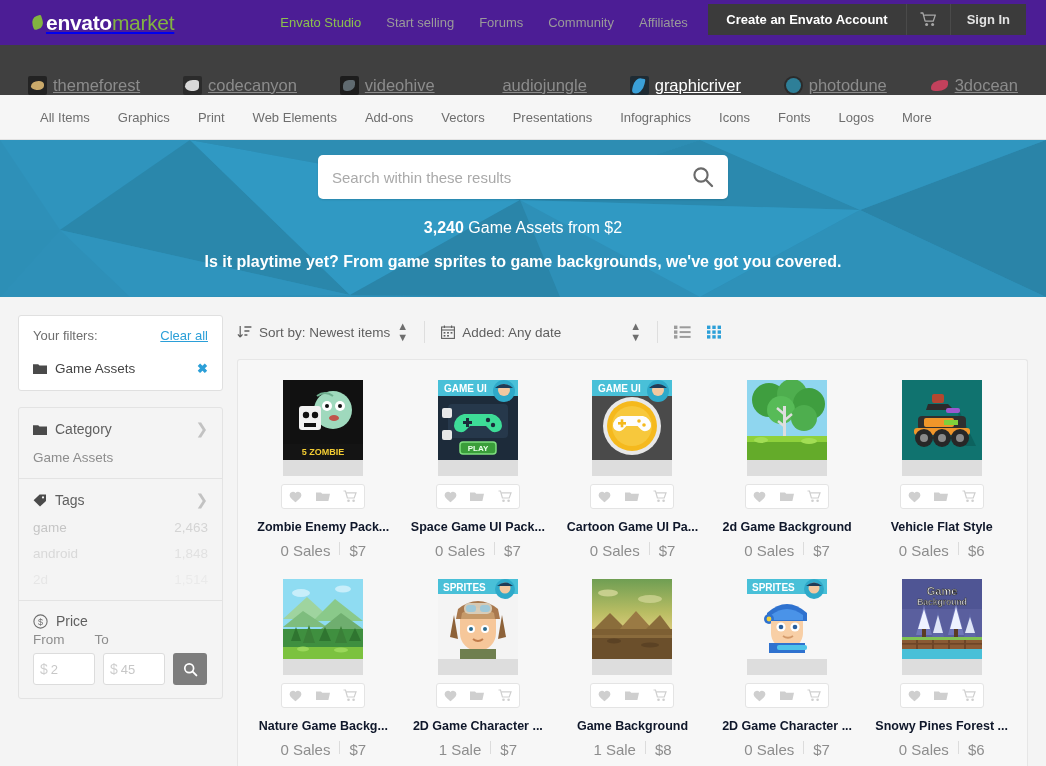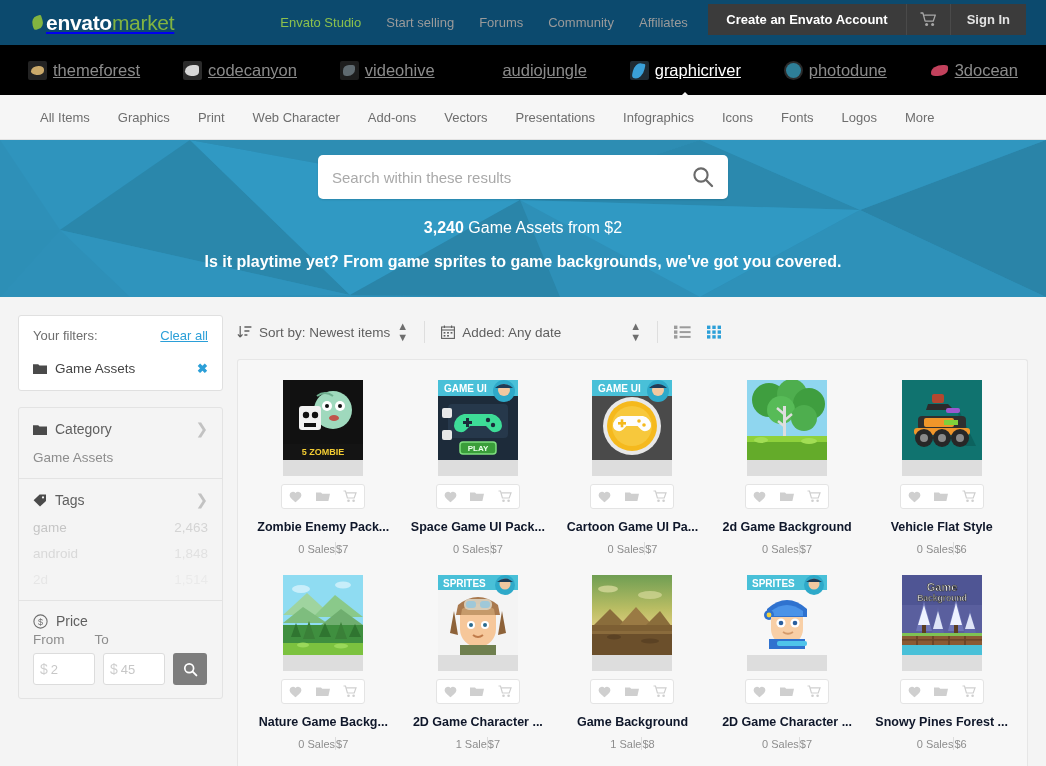--- a/index.html
+++ b/index.html
@@ -4,21 +4,21 @@
 <style>
   * { box-sizing: border-box; margin: 0; padding: 0; }
   html, body {
     width: 1046px; height: 766px;
     font-family: "Liberation Sans", sans-serif;
     background: #f4f4f4; overflow: hidden;
   }
 
   
   .topbar {
-    height: 45px; background: #0c4a6e;
+    height: 45px; background: #4c1d95;
     display: flex; align-items: center; position: relative;
   }
   .logo { margin-left: 32px; display: flex; align-items: baseline; font-size: 21px; letter-spacing: -0.3px; }
   .logo-leaf {
     width: 11px; height: 13px; background: #82b440; margin-right: 3px;
     border-radius: 60% 10% 55% 20%; transform: rotate(-18deg); align-self: center;
   }
   .logo-envato { color: #ffffff; font-weight: bold; }
   .logo-market { color: #82b440; }
   .topnav { display: flex; align-items: center; margin-left: 106px; }
@@ -36,22 +36,22 @@
     background: #3b3b3b; width: 44px; display: flex; align-items: center; justify-content: center;
     border-left: 1px solid #4a4a4a;
   }
   .btn-signin {
     background: #3b3b3b; color: #e3e3e3; font-size: 13px; font-weight: bold;
     padding: 2px 16px; display: flex; align-items: center; border-left: 1px solid #4a4a4a;
   }
 
   
   .markets {
-    height: 50px; background: #000000;
-    display: flex; align-items: center; justify-content: space-between;
+    height: 50px; background: #404040;
+    display: flex; align-items: flex-end; justify-content: space-between;
     padding: 0 28px; position: relative;
   }
   .market {
     display: flex; align-items: center; gap: 6px;
     color: #8b8b8b; font-size: 16.5px; position: relative;
   }
   .market.active { color: #ffffff; }
   .market.active .market-arrow {
     position: absolute; bottom: -19px; left: 50%; margin-left: -7px;
     width: 0; height: 0; border-left: 7px solid transparent;
@@ -178,22 +178,22 @@
     margin: 8px auto 0 auto; width: 84px; height: 25px; background: #fff;
     border: 1px solid #e4e4e4; border-radius: 3px;
     display: flex; align-items: center; justify-content: space-around;
   }
   .actions .a-ico { color: #cfcfcf; line-height: 1; display: flex; align-items: center; }
   .item-title {
     margin-top: 11px; font-size: 12.5px; font-weight: bold; color: #0f172a;
     white-space: nowrap; overflow: hidden; text-overflow: ellipsis;
   }
   .item-meta {
-    margin-top: 8px; font-size: 11px; color: #8d8d8d;
-    display: flex; align-items: flex-end; justify-content: center; 
+    margin-top: 8px; font-size: 15px; color: #8d8d8d;
+    display: flex; align-items: flex-start; justify-content: center; gap: 9px;
   }
   .item-meta .msep { width: 1px; height: 13px; background: #dcdcdc; }
 </style>
 </head>
 <body>
 
 <div class="topbar">
   <a class="logo" href="#">
     <span class="logo-leaf"></span>
     <span class="logo-envato">envato</span>
@@ -251,21 +251,21 @@
   <a class="market" href="#">
     <span class="m-ico do"></span>
     <span>3docean</span>
   </a>
 </div>
 
 <nav class="catnav">
   <a href="#">All Items</a>
   <a href="#">Graphics</a>
   <a href="#">Print</a>
-  <a href="#">Web Character</a>
+  <a href="#">Web Elements</a>
   <a href="#">Add-ons</a>
   <a href="#">Vectors</a>
   <a href="#">Presentations</a>
   <a href="#">Infographics</a>
   <a href="#">Icons</a>
   <a href="#">Fonts</a>
   <a href="#">Logos</a>
   <a href="#">More</a>
 </nav>
 

